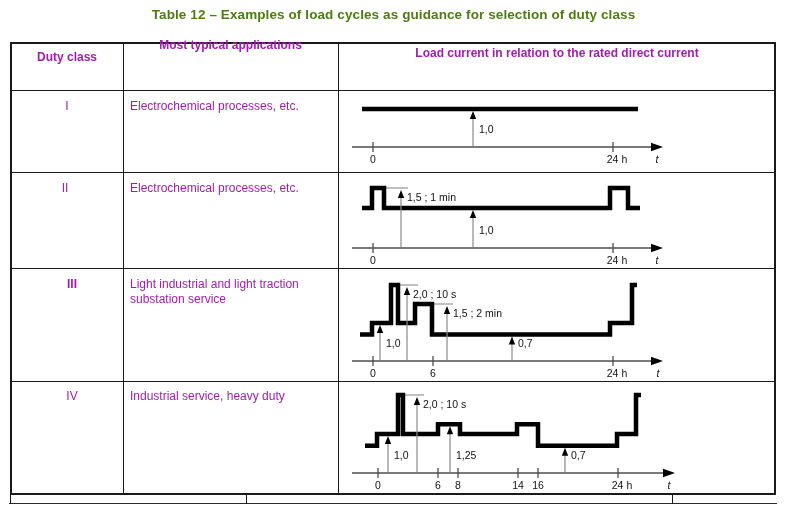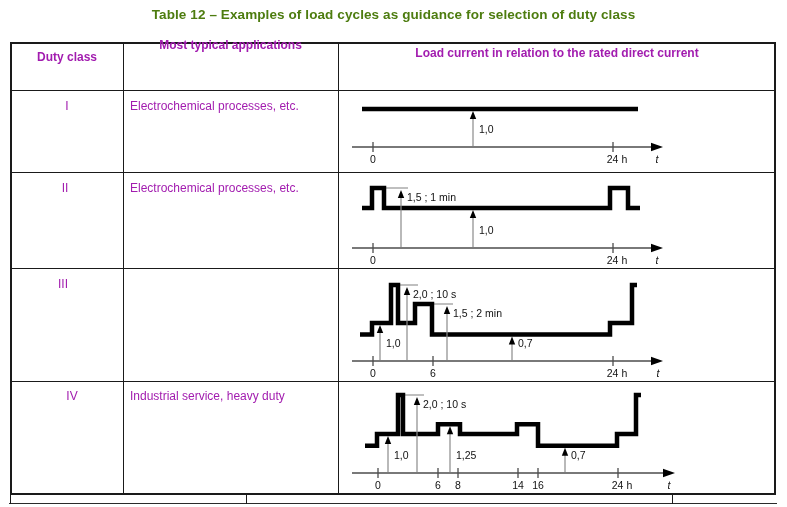--- a/index.html
+++ b/index.html
@@ -48,21 +48,22 @@
   <div class="cell hdr" style="left:339px;top:47px;width:436px;line-height:13.5px;">
     <div>Load current in relation to the rated direct current</div>
   </div>
 
   <div class="cell center" style="left:12px;top:99px;width:110px;">I</div>
   <div class="cell" style="left:130px;top:99px;width:190px;">Electrochemical processes, etc.</div>
 
   <div class="cell center" style="left:12px;top:181px;width:106px;">II</div>
   <div class="cell" style="left:130px;top:181px;width:190px;">Electrochemical processes, etc.</div>
 
-  <div class="cell center" style="left:8px;top:277px;width:110px;">III</div>
+  <div class="cell center" style="left:17px;top:277px;width:110px;font-weight:bold;">III</div>
+  <div class="cell" style="left:130px;top:277px;width:190px;">Light industrial and light traction substation service</div>
 
   <div class="cell center" style="left:17px;top:389px;width:110px;">IV</div>
   <div class="cell" style="left:130px;top:389px;width:190px;">Industrial service, heavy duty</div>
 
   <svg id="charts" width="787" height="507" viewBox="0 0 787 507">
       <g>
         <line x1="352" y1="147" x2="654" y2="147" stroke="#4d4d4d" stroke-width="1.4"></line>
         <polygon points="663,147 651,142.8 651,151.2" fill="#000"></polygon>
         <line x1="373" y1="142" x2="373" y2="152" stroke="#4d4d4d" stroke-width="1.3"></line>
         <text x="373" y="163" text-anchor="middle">0</text>

